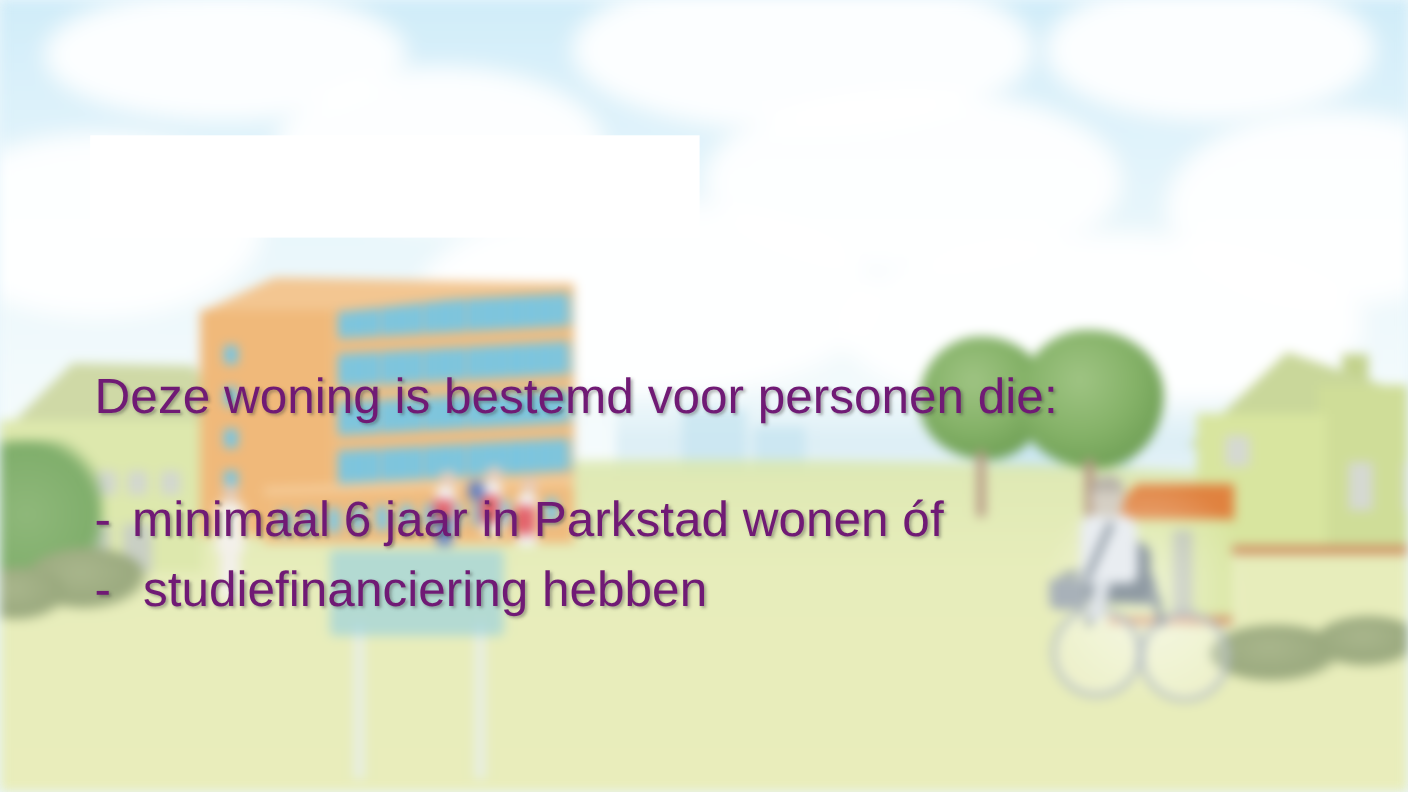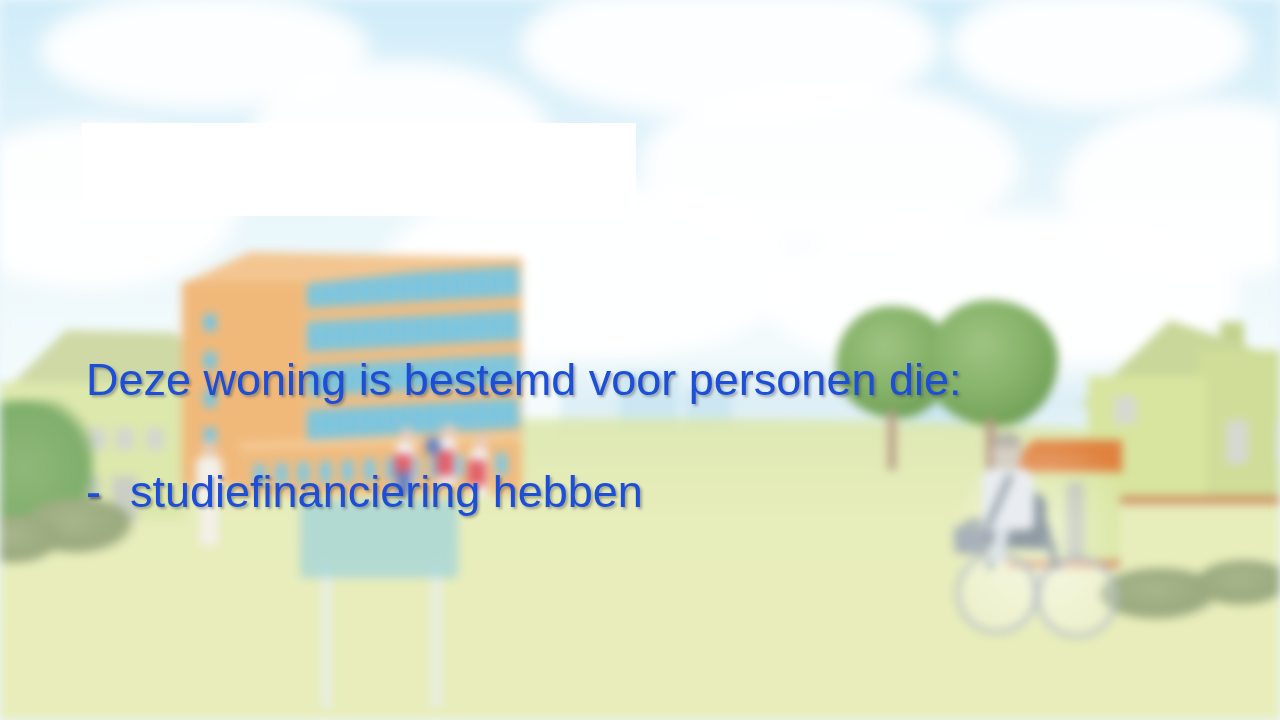--- a/index.html
+++ b/index.html
@@ -426,23 +426,23 @@
     letter-spacing: -0.5px;
     line-height: 74px;
     color: #1ba0dc;
     text-shadow: 3px 3px 4px rgba(90,90,90,.45);
     white-space: nowrap;
   }
 
   .body-copy {
     position: absolute;
     left: 86px;
-    top: 352px;
+    top: 332px;
     width: 1120px;
-    color: #1d4ed8;
+    color: #701a75;
     font-size: 45px;
     line-height: 62px;
     text-shadow: 2px 2px 3px rgba(60,60,60,.42);
   }
   .lead {
     margin: 0 0 54px 0;
     font-size: 45px;
     line-height: 56px;
     white-space: nowrap;
   }
@@ -622,20 +622,21 @@
   <div class="content">
 
     <div class="title-plate"></div>
 
     <div class="body-copy">
       <p class="lead">Deze woning is bestemd voor personen die:</p>
 
       <ul class="bullets">
         <li>
           <span class="dash">-</span>
+          <span>minimaal 6 jaar in Parkstad wonen óf</span>
         </li>
         <li>
           <span class="dash">-</span>
           <span class="cont-line">studiefinanciering hebben</span>
         </li>
       </ul>
     </div>
 
   </div>
 

